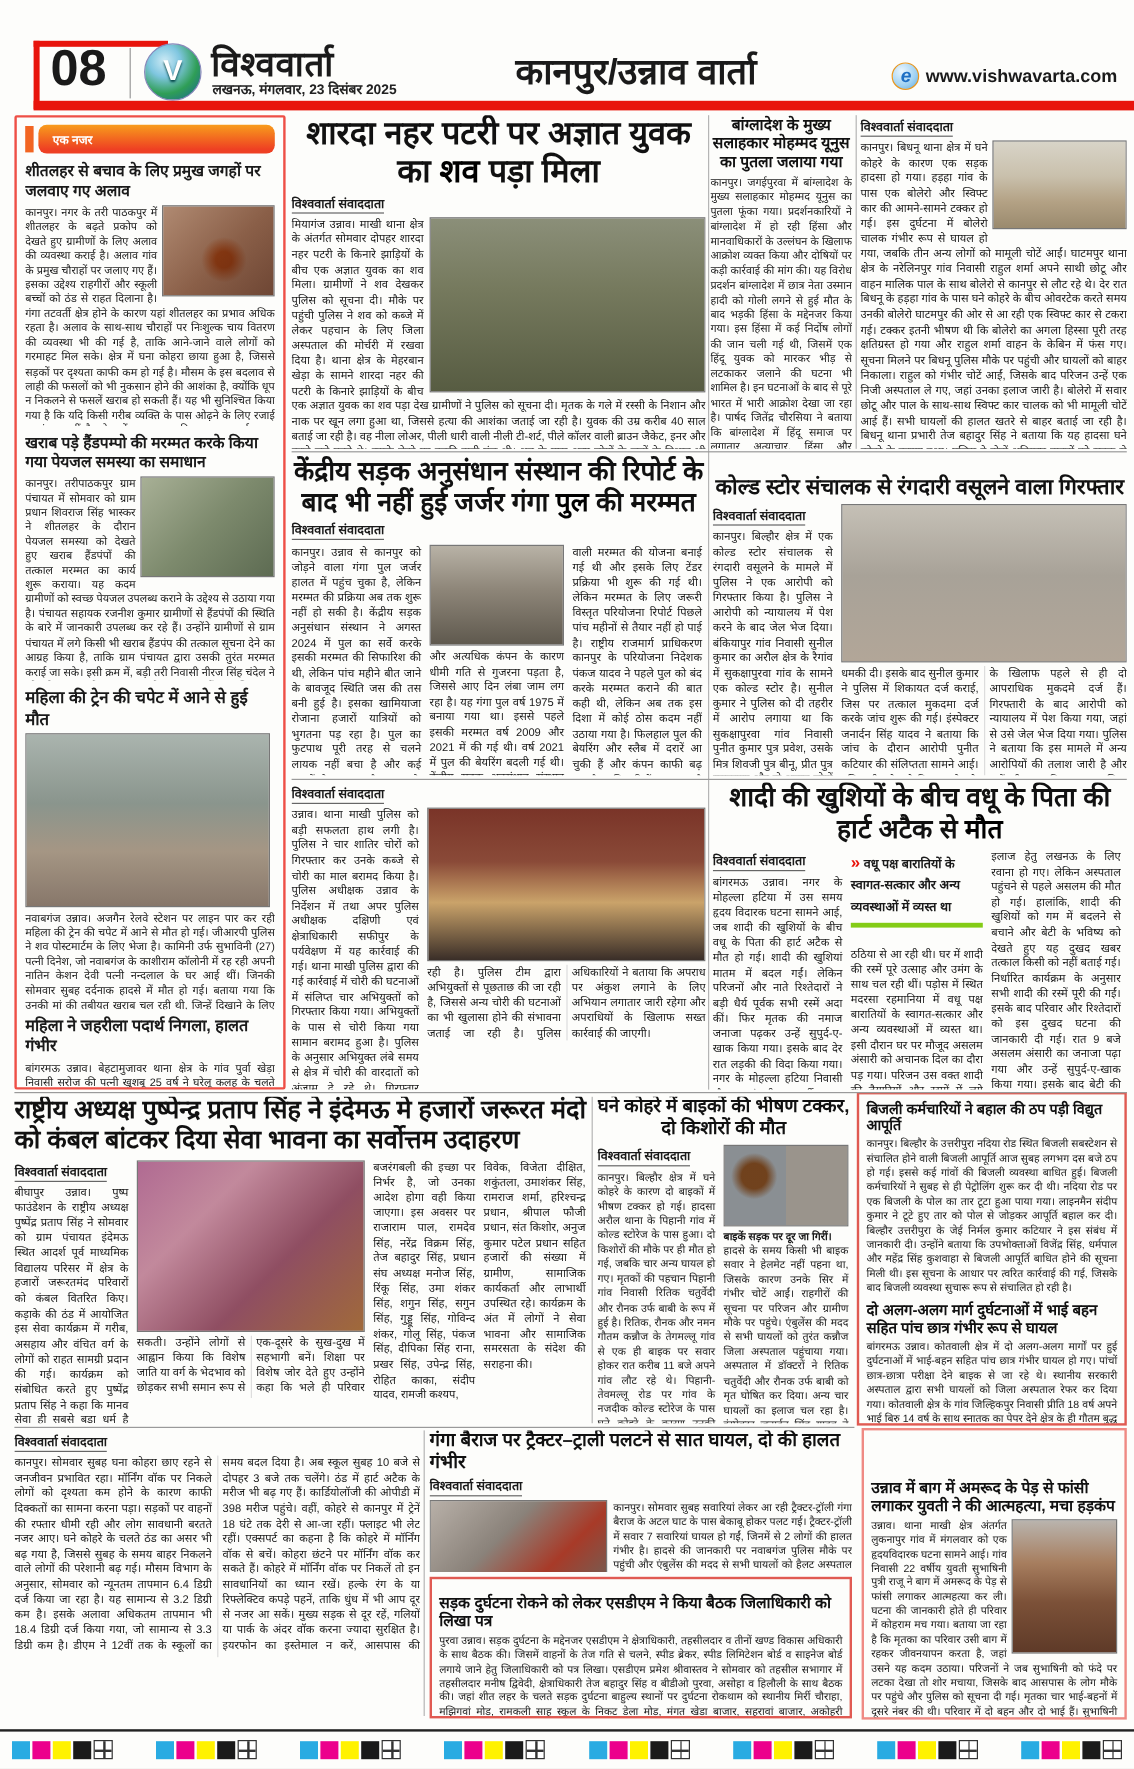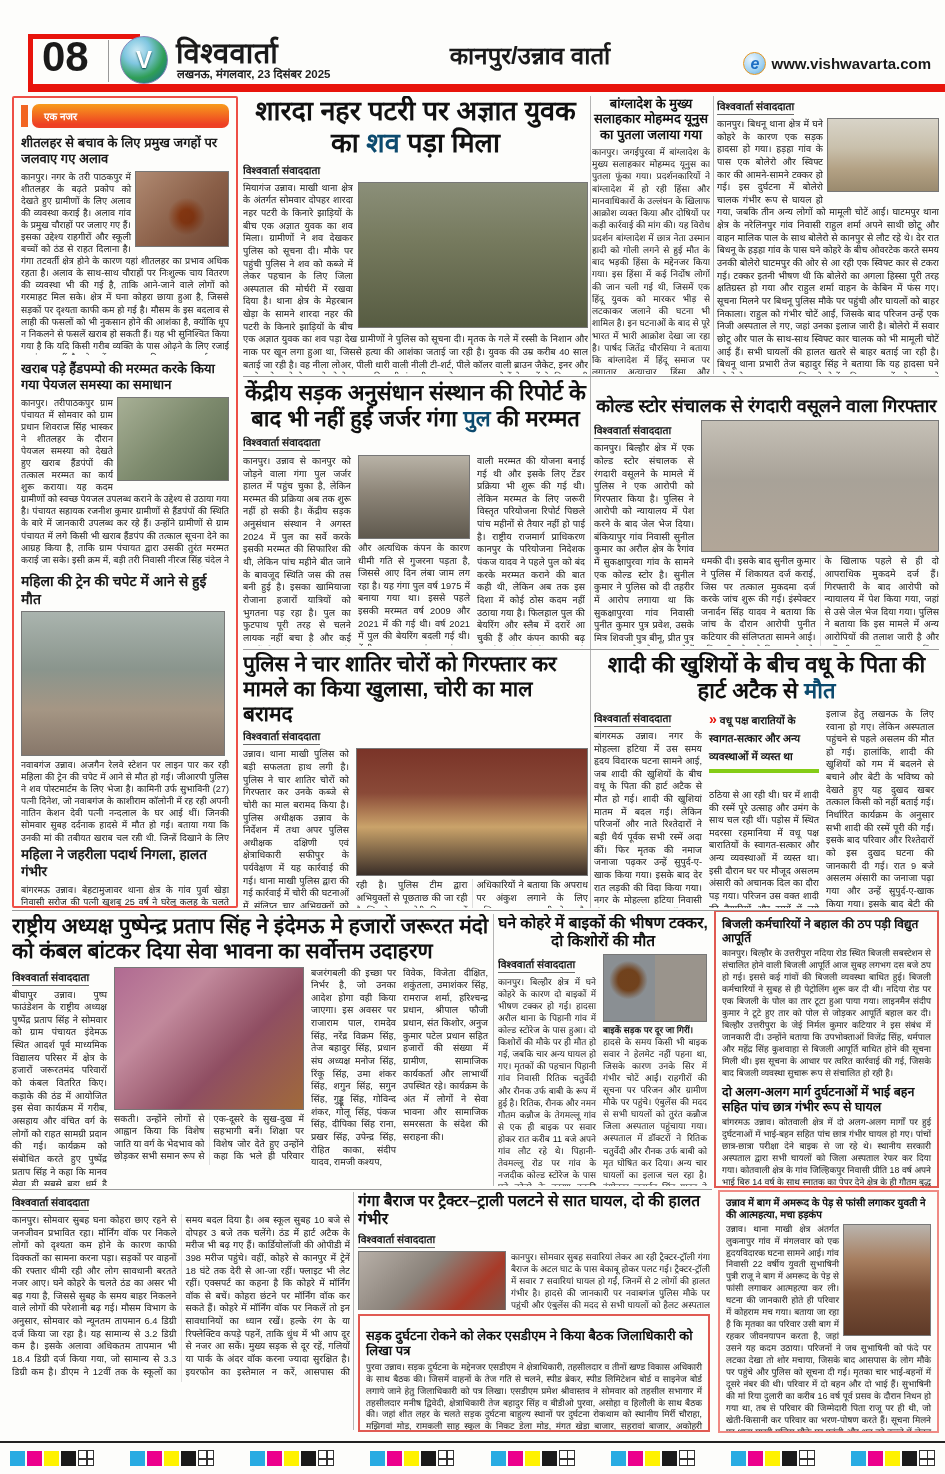--- a/index.html
+++ b/index.html
@@ -10,29 +10,29 @@
   .red-v{position:absolute;left:28px;top:34px;width:5px;height:57px;background:#e8140c;}
   .red-bar{position:absolute;left:28px;top:84px;width:917px;height:8px;background:#e8140c;}
   .pageno{position:absolute;left:42px;top:36px;font-size:42px;font-weight:800;line-height:1;}
   .hdr-div{position:absolute;left:108px;top:40px;width:1px;height:42px;background:#999;}
   .logo{position:absolute;left:120px;top:36px;width:46px;height:46px;border-radius:50%;
         background:radial-gradient(circle at 35% 30%,#cdeaf5 0%,#7fc6e0 30%,#2f9e56 62%,#145f9e 100%);
         border:1px solid #88b;display:flex;align-items:center;justify-content:center;}
   .logo span{color:#fff;font-weight:800;font-size:24px;text-shadow:0 1px 2px #044;}
   .mast-title{position:absolute;left:176px;top:32px;font-size:29px;font-weight:800;letter-spacing:.5px;}
   .mast-date{position:absolute;left:177px;top:66px;font-size:11.5px;font-weight:700;color:#222;}
-  .sec-title{position:absolute;left:380px;top:38px;width:300px;text-align:center;font-size:24px;font-weight:800;}
+  .sec-title{position:absolute;left:380px;top:38px;width:300px;text-align:center;font-size:30px;font-weight:800;}
   .site{position:absolute;right:14px;top:52px;font-size:15px;font-weight:800;display:flex;align-items:center;gap:5px;}
   .e-icon{display:inline-flex;width:21px;height:21px;border-radius:50%;align-items:center;justify-content:center;
           background:radial-gradient(circle at 35% 30%,#eaf6ff,#9fd1f2 60%,#5aa7dd);
           color:#1e6fc4;font-style:italic;font-weight:800;font-size:16px;border:1px solid #e9971f;}
   
   .sec{position:absolute;overflow:hidden;}
   .hl{font-weight:800;color:#111;line-height:1.18;}
-  .hl .red{color:#0c4a6e;text-align:center;}
+  .hl .red{color:#000000;text-align:center;}
   .center{text-align:center;}
   .byline{font-weight:700;font-size:10.5px;border-bottom:1px solid #666;display:inline-block;
           padding-bottom:1px;margin:2px 0 3px 0;}
   .body{font-size:9.3px;line-height:1.36;text-align:justify;}
   .body.small{font-size:8.8px;}
   .ph{border:1px solid #777;box-sizing:border-box;flex:none;}
   .cap{font-size:8.8px;font-weight:600;margin-top:2px;}
   .row{display:flex;gap:7px;}
   .cols2{column-count:2;column-gap:9px;column-rule:1px solid #ddd;}
   .vline{position:absolute;width:1px;background:#b5b5b5;}
@@ -189,21 +189,20 @@
         <div class="body">कानपुर। बिल्हौर क्षेत्र में एक कोल्ड स्टोर संचालक से रंगदारी वसूलने के मामले में पुलिस ने एक आरोपी को गिरफ्तार किया है। पुलिस ने आरोपी को न्यायालय में पेश करने के बाद जेल भेज दिया। बंकियापुर गांव निवासी सुनील कुमार का अरौल क्षेत्र के रैगांव में सुकक्षापुरवा गांव के सामने एक कोल्ड स्टोर है। सुनील कुमार ने पुलिस को दी तहरीर में आरोप लगाया था कि सुकक्षापुरवा गांव निवासी पुनीत कुमार पुत्र प्रवेश, उसके मित्र शिवजी पुत्र बीनू, प्रीत पुत्र रामकुमार और दो अज्ञात लोगों ने उनसे जबरन रंगदारी वसूली। आरोपियों ने उनसे पहले 2 लाख 25 हजार रुपए लिए और फिर 5 लाख रुपए की अतिरिक्त मांग की। पीड़ित के अनुसार, जब उन्होंने अतिरिक्त राशि देने से इनकार किया, तो आरोपियों ने उन्हें जान से मारने की</div>
       </div>
       <div style="width:238px;">
         <div class="ph p-cold" style="width:238px;height:132px;margin-bottom:3px;"></div>
         <div class="body cols2">धमकी दी। इसके बाद सुनील कुमार ने पुलिस में शिकायत दर्ज कराई, जिस पर तत्काल मुकदमा दर्ज करके जांच शुरू की गई। इंस्पेक्टर जनार्दन सिंह यादव ने बताया कि जांच के दौरान आरोपी पुनीत कटियार की संलिप्तता सामने आई। पुलिस टीम ने उसे बिबधन मोड़ के पास से गिरफ्तार कर लिया। पुलिस के अनुसार, आरोपी पुनीत कटियार के खिलाफ पहले से ही दो आपराधिक मुकदमे दर्ज हैं। गिरफ्तारी के बाद आरोपी को न्यायालय में पेश किया गया, जहां से उसे जेल भेज दिया गया। पुलिस ने बताया कि इस मामले में अन्य आरोपियों की तलाश जारी है और उन्हें भी जल्द गिरफ्तार कर लिया जाएगा।</div>
       </div>
     </div>
   </section>
 
   <section class="sec sec-chor">
-    <div class="hl" style="font-size:21px;">पुलिस ने चार शातिर चोरों को गिरफ्तार कर मामले का किया खुलासा, चोरी का माल बरामद</div>
     <div class="byline">विश्ववार्ता संवाददाता</div>
     <div class="row">
       <div style="width:106px;" class="body">उन्नाव। थाना माखी पुलिस को बड़ी सफलता हाथ लगी है। पुलिस ने चार शातिर चोरों को गिरफ्तार कर उनके कब्जे से चोरी का माल बरामद किया है। पुलिस अधीक्षक उन्नाव के निर्देशन में तथा अपर पुलिस अधीक्षक दक्षिणी एवं क्षेत्राधिकारी सफीपुर के पर्यवेक्षण में यह कार्रवाई की गई। थाना माखी पुलिस द्वारा की गई कार्रवाई में चोरी की घटनाओं में संलिप्त चार अभियुक्तों को गिरफ्तार किया गया। अभियुक्तों के पास से चोरी किया गया सामान बरामद हुआ है। पुलिस के अनुसार अभियुक्त लंबे समय से क्षेत्र में चोरी की वारदातों को अंजाम दे रहे थे। गिरफ्तार अभियुक्तों के विरुद्ध थाना माखी में सुसंगत धाराओं में मुकदमा दर्ज कर विधिक कार्रवाई की जा</div>
       <div style="width:232px;">
         <div class="ph p-press" style="width:232px;height:128px;margin-bottom:3px;"></div>
         <div class="body cols2">रही है। पुलिस टीम द्वारा अभियुक्तों से पूछताछ की जा रही है, जिससे अन्य चोरी की घटनाओं का भी खुलासा होने की संभावना जताई जा रही है। पुलिस अधिकारियों ने बताया कि अपराध पर अंकुश लगाने के लिए अभियान लगातार जारी रहेगा और अपराधियों के खिलाफ सख्त कार्रवाई की जाएगी।</div>
       </div>
     </div>
   </section>
 
@@ -277,21 +276,21 @@
       <div class="body" style="font-size:8.9px;">कानपुर। सोमवार सुबह सवारियां लेकर आ रही ट्रैक्टर-ट्रॉली गंगा बैराज के अटल घाट के पास बेकाबू होकर पलट गई। ट्रैक्टर-ट्रॉली में सवार 7 सवारियां घायल हो गईं, जिनमें से 2 लोगों की हालत गंभीर है। हादसे की जानकारी पर नवाबगंज पुलिस मौके पर पहुंची और एंबुलेंस की मदद से सभी घायलों को हैलट अस्पताल में भर्ती कराया, जहां उनका आईसीयू में इलाज चल रहा है। घटना के चश्मदीदों ने बताया कि ट्रैक्टर तेज रफ्तार में था। इसी दौरान सामने एक साइकिल सवार आ गया। उसे बचाने के प्रयास में उन्नाव के शंकरपुर सराय निवासी ट्रैक्टर चालक अमन यादव ने अचानक ब्रेक लगाई। ट्रैक्टर बेकाबू होकर पलट गया। हादसे में घायल लोगों में उन्नाव के शंकरपुर सराय निवासी अरविंद, उनके सगे भाई गोविंद, रोहित, सौरभ, सनी, अनुज और बुलियाखेड़ा गांव निवासी सचिन घायल हुए हैं। ट्रैक्टर में बैठकर सभी मेट्रो में मजदूरी करने आ रहे थे। हादसे के चलते कुछ समय के लिए गंगा बैराज पर जाम लग गया। घायल अरविंद ने बताया कि हम लोग विकास नगर स्थित मेट्रो में मजदूरी करते हैं। नवाबगंज थाना प्रभारी केशव कुमार तिवारी ने बताया कि घायलों को अस्पताल भेज कर ट्रैक्टर को रोड से हटवाया गया। फिर ट्रैफिक शुरू हुआ। हादसे के कारणों की जांच की जा रही है।</div>
     </div>
   </section>
 
   <section class="sec sec-sdm">
     <div class="hl" style="font-size:13px;">सड़क दुर्घटना रोकने को लेकर एसडीएम ने किया बैठक जिलाधिकारी को लिखा पत्र</div>
     <div class="body small" style="margin-top:3px;">पुरवा उन्नाव। सड़क दुर्घटना के मद्देनजर एसडीएम ने क्षेत्राधिकारी, तहसीलदार व तीनों खण्ड विकास अधिकारी के साथ बैठक की। जिसमें वाहनों के तेज गति से चलने, स्पीड ब्रेकर, स्पीड लिमिटेशन बोर्ड व साइनेज बोर्ड लगाये जाने हेतु जिलाधिकारी को पत्र लिखा। एसडीएम प्रमेश श्रीवास्तव ने सोमवार को तहसील सभागार में तहसीलदार मनीष द्विवेदी, क्षेत्राधिकारी तेज बहादुर सिंह व बीडीओ पुरवा, असोहा व हिलौली के साथ बैठक की। जहां शीत लहर के चलते सड़क दुर्घटना बाहुल्य स्थानों पर दुर्घटना रोकथाम को स्थानीय मिर्री चौराहा, मझिगवां मोड़, रामकली साहू स्कूल के निकट डेला मोड़, मंगत खेड़ा बाजार, सहरावां बाजार, अकोहरी रायबरेली मार्ग व कालूखेड़ा चौराहा आदि प्रमुख स्थानों पर स्पीड ब्रेकर, स्पीड लिमिटेशन बोर्ड आदि न होने से वाहन तेज गति से चलते हैं। जिससे बाहुल्य क्षेत्रों में आए दिन दुर्घटनाएं घटित होती हैं। एसडीएम प्रमेश कुमार ने उक्त स्थलों को दुर्घटना मुक्त कराने को स्पीड ब्रेकर, स्पीड लिमिटेशन बोर्ड व साइनेज बोर्ड लगवाने के जिलाधिकारी को पत्र लिखा।</div>
   </section>
 
   <section class="sec sec-suicide">
-    <div class="hl" style="font-size:10px;">उन्नाव में बाग में अमरूद के पेड़ से फांसी लगाकर युवती ने की आत्महत्या, मचा हड़कंप</div>
+    <div class="hl" style="font-size:13px;margin-top:35px;">उन्नाव में बाग में अमरूद के पेड़ से फांसी लगाकर युवती ने की आत्महत्या, मचा हड़कंप</div>
     <div style="margin-top:3px;">
       <div class="ph p-portrait" style="float:right;width:88px;height:112px;margin:0 0 3px 4px;"></div>
       <div class="body small">उन्नाव। थाना माखी क्षेत्र अंतर्गत लुकनापुर गांव में मंगलवार को एक हृदयविदारक घटना सामने आई। गांव निवासी 22 वर्षीय युवती सुभाषिनी पुत्री राजू ने बाग में अमरूद के पेड़ से फांसी लगाकर आत्महत्या कर ली। घटना की जानकारी होते ही परिवार में कोहराम मच गया। बताया जा रहा है कि मृतका का परिवार उसी बाग में रहकर जीवनयापन करता है, जहां उसने यह कदम उठाया। परिजनों ने जब सुभाषिनी को फंदे पर लटका देखा तो शोर मचाया, जिसके बाद आसपास के लोग मौके पर पहुंचे और पुलिस को सूचना दी गई। मृतका चार भाई-बहनों में दूसरे नंबर की थी। परिवार में दो बहन और दो भाई हैं। सुभाषिनी की मां रिया दुलारी का करीब 16 वर्ष पूर्व प्रसव के दौरान निधन हो गया था, तब से परिवार की जिम्मेदारी पिता राजू पर ही थी, जो खेती-किसानी कर परिवार का भरण-पोषण करते हैं। सूचना मिलने पर थाना माखी पुलिस मौके पर पहुंची और शव को कब्जे में लेकर पोस्टमार्टम के लिए भेज दिया। पुलिस का कहना है कि आत्महत्या के कारणों की जांच की जा रही है। फिलहाल परिजनों से पूछताछ की जा रही है और आगे की विधिक कार्रवाई जारी है। घटना के बाद गांव में शोक का माहौल है।</div>
     </div>
   </section>
 
   <div class="vline" style="left:590px;top:96px;height:812px;"></div>
   <div class="vline" style="left:713px;top:96px;height:278px;"></div>
   <div class="vline" style="left:493px;top:914px;height:272px;"></div>
   <div class="vline" style="left:353px;top:1192px;height:238px;"></div>

